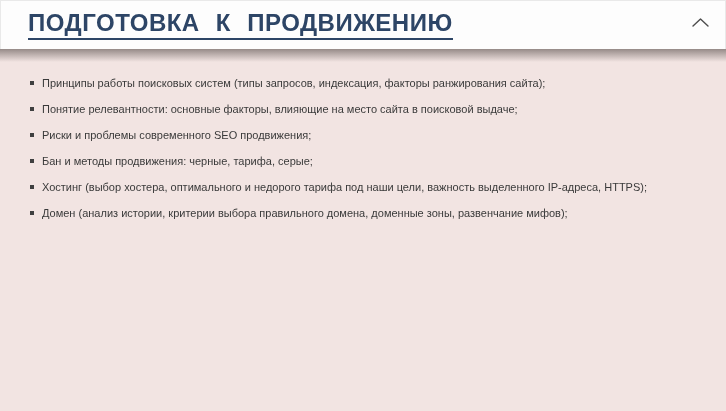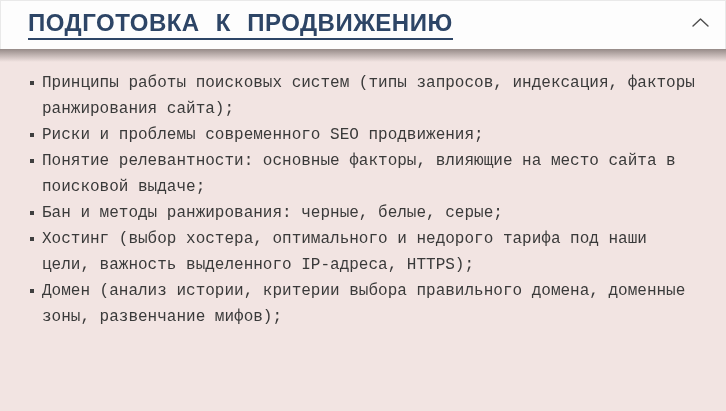--- a/index.html
+++ b/index.html
@@ -63,22 +63,22 @@
     content:"";
     position:absolute;
     top:0;left:0;right:0;
     height:13px;
     background:linear-gradient(to bottom, rgba(93,83,80,0.62), rgba(93,83,80,0));
     pointer-events:none;
   }
   .topics-list{
     list-style:none;
     padding:21px 30px 0 30px;
-    font-family:Liberation Mono, monospace;
-    font-size:16px;
+    font-family:Liberation Sans, sans-serif;
+    font-size:11px;
     line-height:26px;
     color:var(--text-color);
   }
   .topics-list li{
     position:relative;
     padding-left:12px;
     max-width:666px;
   }
   .topics-list li::before{
     content:"";
@@ -100,21 +100,21 @@
     <span class="chevron">
       <svg width="19" height="11" viewBox="0 0 19 11" aria-hidden="true">
         <polyline points="2,9 9.5,2 17,9" fill="none" stroke="#4d4d4d" stroke-width="1.4" stroke-linecap="round" stroke-linejoin="round"></polyline>
       </svg>
     </span>
   </div>
 
   <div class="accordion-content">
     <ul class="topics-list">
         <li>Принципы работы поисковых систем (типы запросов, индексация, факторы ранжирования сайта);</li>
+        <li>Понятие релевантности: основные факторы, влияющие на место сайта в поисковой выдаче;</li>
         <li>Риски и проблемы современного SEO продвижения;</li>
-        <li>Понятие релевантности: основные факторы, влияющие на место сайта в поисковой выдаче;</li>
-        <li>Бан и методы ранжирования: черные, белые, серые;</li>
+        <li>Бан и методы продвижения: черные, тарифа, серые;</li>
         <li>Хостинг (выбор хостера, оптимального и недорого тарифа под наши цели, важность выделенного IP-адреса, HTTPS);</li>
         <li>Домен (анализ истории, критерии выбора правильного домена, доменные зоны, развенчание мифов);</li>
       </ul>
   </div>
 
 </div>
 
 </body></html>

